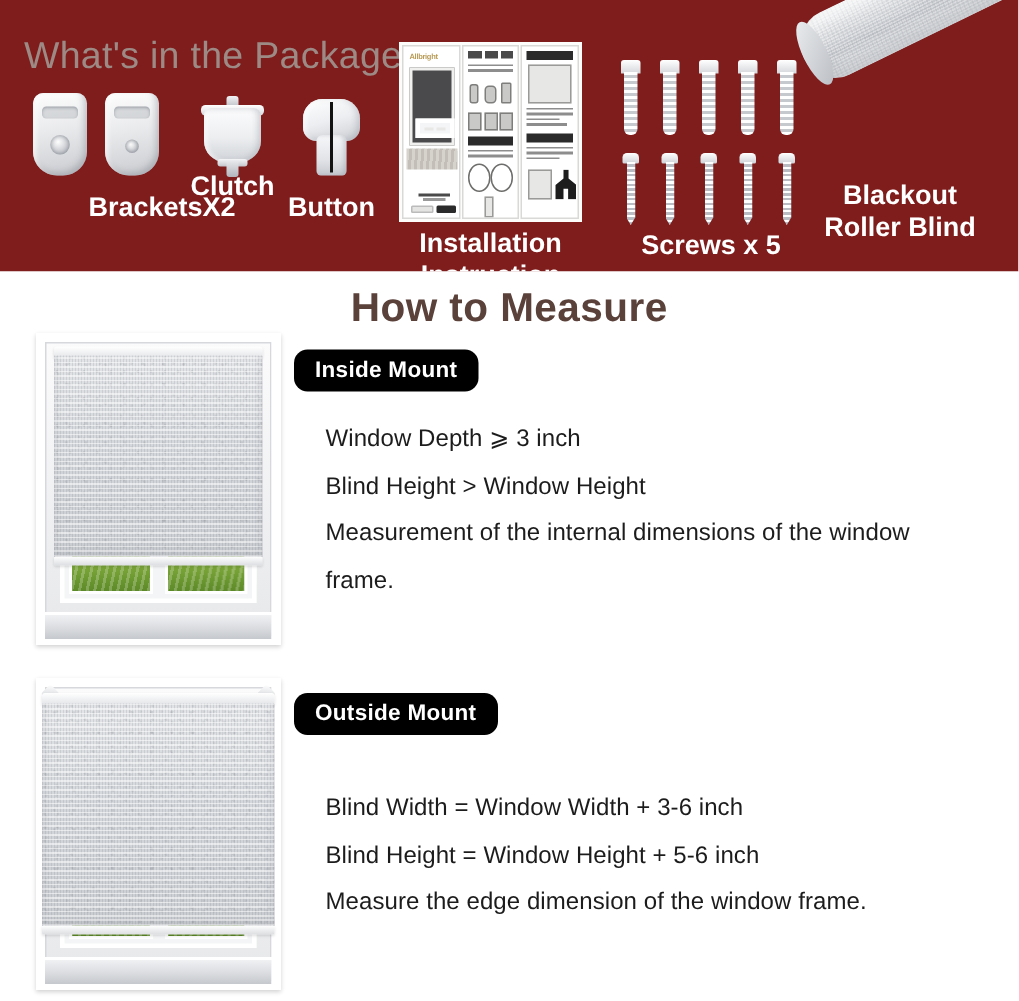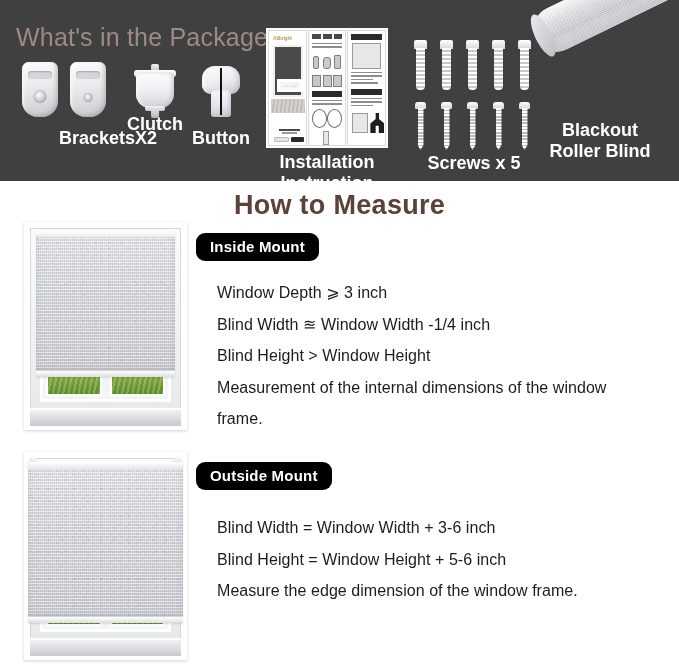--- a/index.html
+++ b/index.html
@@ -12,21 +12,21 @@
     overflow: hidden;
     position: relative;
   }
 
   
   .package-band {
     position: absolute;
     left: 0; top: 0;
     width: 679px;
     height: 181px;
-    background: #404040;
+    background: #7f1d1d;
     overflow: hidden;
   }
 
   .package-title {
     position: absolute;
     left: 16px; top: 23px;
     font-size: 25px;
     font-weight: 400;
     color: #9d8a85;
     letter-spacing: 0.2px;
@@ -424,21 +424,21 @@
     font-weight: 700;
     padding: 5px 14px 6px;
     border-radius: 9px;
     letter-spacing: 0.2px;
   }
 
   .mount-lines {
     margin-top: 16px;
     padding-left: 21px;
   }
-  .outside-txt .mount-lines { margin-top: 22px; }
+  .outside-txt .mount-lines { margin-top: 33px; }
 
   .mount-lines p {
     font-size: 16px;
     color: #1c1c1c;
     line-height: 1.97;
     letter-spacing: 0.05px;
     white-space: nowrap;
   }
   .mount-lines p.wrap { white-space: normal; max-width: 424px; }
 </style>
@@ -641,21 +641,20 @@
     <div class="bracket-nub r"></div>
     <div class="blind-rail"></div>
     <div class="blind-fabric"></div>
     <div class="blind-bar"></div>
   </div>
 
   <div class="mount-block inside-txt">
     <div class="mount-badge">Inside Mount</div>
     <div class="mount-lines">
       <p>Window Depth  ⩾ 3 inch</p>
-      <p>Blind Width ≊ Window Width -1/4 inch</p>
       <p>Blind Height &gt; Window Height</p>
       <p class="wrap">Measurement of the internal dimensions of the window frame.</p>
     </div>
   </div>
 
   <div class="mount-block outside-txt">
     <div class="mount-badge">Outside Mount</div>
     <div class="mount-lines">
       <p>Blind Width = Window Width + 3-6 inch</p>
       <p>Blind Height = Window Height + 5-6 inch</p>

